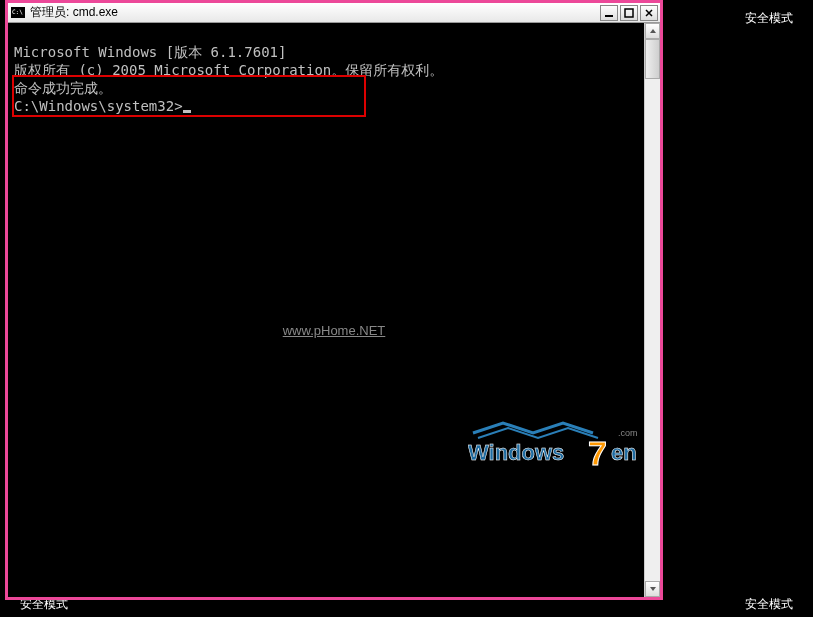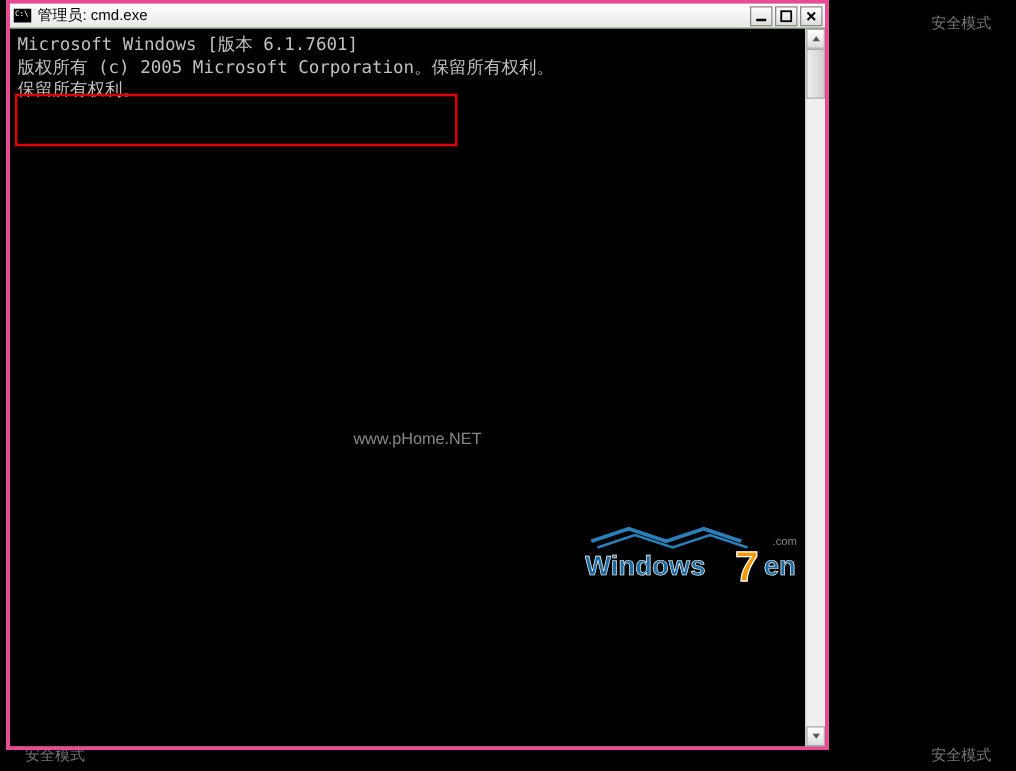--- a/index.html
+++ b/index.html
@@ -6,21 +6,21 @@
     body {
       width: 813px;
       height: 617px;
       background: #000;
       font-family: "SimSun", "Microsoft YaHei", sans-serif;
       position: relative;
       overflow: hidden;
     }
     .desktop-label {
       position: absolute;
-      color: #737373;
+      color: #ffffff;
       font-size: 12px;
       font-family: "SimSun", sans-serif;
     }
     .label-tr { top: 10px; right: 20px; }
     .label-bl { bottom: 4px; left: 20px; }
     .label-br { bottom: 4px; right: 20px; }
     .cmd-window {
       position: absolute;
       top: 0;
       left: 5px;
@@ -78,21 +78,21 @@
       justify-content: center;
       border: 1px solid #888;
       background: linear-gradient(to bottom, #fff, #ddd);
       font-size: 10px;
       cursor: pointer;
     }
     .title-btn svg { width: 10px; height: 10px; }
     .terminal {
       background: #000;
       height: calc(100% - 20px);
-      padding: 4px 6px;
+      padding: 20px 6px;
       position: relative;
       overflow: hidden;
     }
     .terminal-line {
       color: #c0c0c0;
       font-family: "NSimSun", "SimSun", "Consolas", monospace;
       font-size: 14px;
       line-height: 18px;
       white-space: pre;
     }
@@ -136,27 +136,28 @@
       top: 16px;
       left: 0;
       right: 0;
       height: 40px;
       background: linear-gradient(to right, #eee, #cfcfcf);
       border: 1px solid #aaa;
     }
     .scroll-down { position: absolute; bottom: 0; left: 0; right: 0; }
     .watermark {
       position: absolute;
-      top: 320px;
+      top: 300px;
       left: 50%;
       transform: translateX(-50%);
       color: #888;
       font-size: 13px;
       font-family: Arial, sans-serif;
       pointer-events: none;
+      text-decoration: underline;
     }
     .logo {
       position: absolute;
       top: 395px;
       left: 460px;
       pointer-events: none;
     }
   </style>
 </head>
 <body>
@@ -187,23 +188,24 @@
             <path d="M2 2 L8 8 M8 2 L2 8" stroke="#000" stroke-width="1.5"></path>
           </svg>
       </div>
     </div>
   </div>
 
   <div class="terminal">
     <div class="terminal-line">Microsoft Windows [版本 6.1.7601]</div>
     <div class="terminal-line">版权所有 (c) 2005 Microsoft Corporation。保留所有权利。</div>
     <div class="terminal-line"></div>
-    <div class="terminal-line">保留所有权利。</div>
+    <div class="terminal-line">命令成功完成。</div>
     <div class="terminal-line"></div>
     <div class="terminal-line"></div>
+    <div class="terminal-line"><span>C:\Windows\system32&gt;</span><span class="cursor"></span></div>
 
     <div class="highlight-box"></div>
 
     <div class="watermark">www.pHome.NET</div>
 
     <div class="logo">
       <svg width="190" height="55" viewBox="0 0 190 55">
         <path d="M 5 15 L 35 5 L 65 15 L 95 5 L 125 15" fill="none" stroke="#2a7fb8" stroke-width="3"></path>
         <path d="M 10 20 L 40 10 L 70 20 L 100 10 L 130 20" fill="none" stroke="#2a7fb8" stroke-width="2"></path>
         <text x="0" y="42" font-family="Arial Black, Arial" font-size="22" font-weight="900" fill="#1e6ba0" stroke="#fff" stroke-width="0.5">Windows</text>

